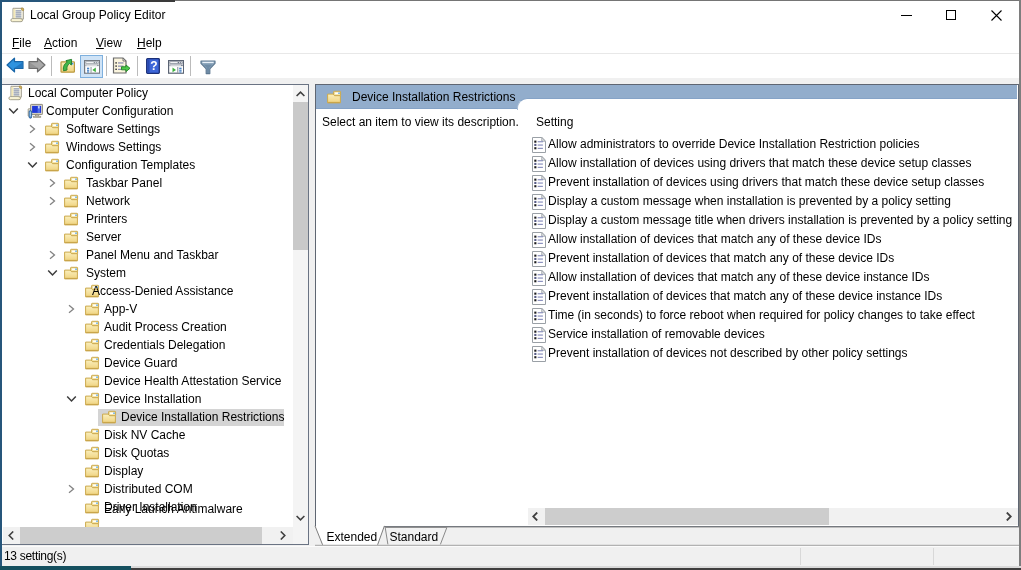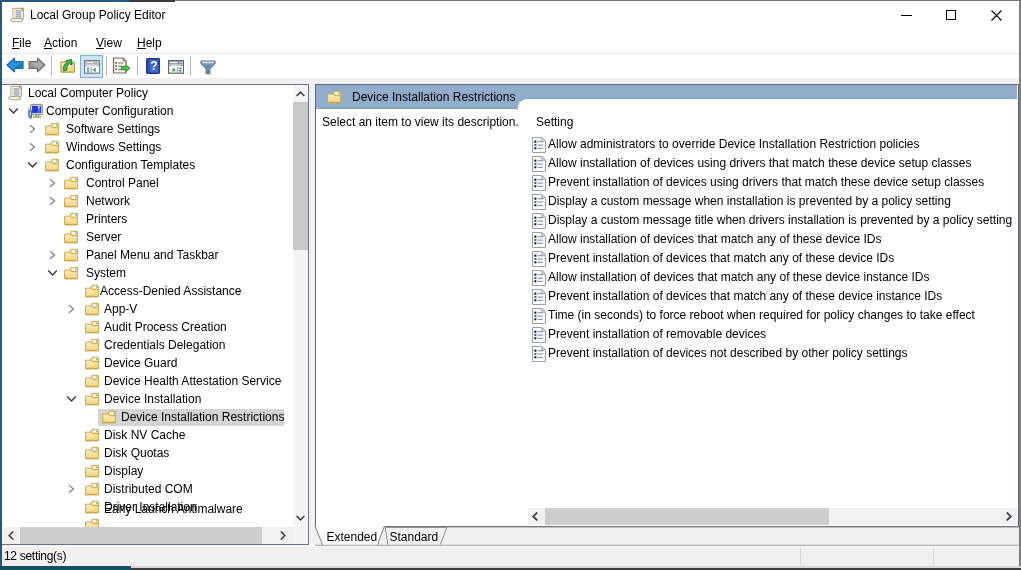--- a/index.html
+++ b/index.html
@@ -211,21 +211,21 @@
       <svg class="abs" style="left:44px;top:157px" width="16" height="16" viewBox="0 0 16 16">
         <use href="#folder"></use>
       </svg>
       <div class="abs t" style="left:66px;top:156px;height:18px;line-height:18px">Configuration Templates</div>
 <svg class="abs" style="left:48px;top:178px" width="9" height="10" viewBox="0 0 9 10">
         <path d="M2,1.2 L6.5,5 L2,8.8" fill="none" stroke="#838383" stroke-width="1.3"></path>
       </svg>
       <svg class="abs" style="left:63px;top:175px" width="16" height="16" viewBox="0 0 16 16">
         <use href="#folder"></use>
       </svg>
-      <div class="abs t" style="left:86px;top:174px;height:18px;line-height:18px">Control Panel</div>
+      <div class="abs t" style="left:86px;top:174px;height:18px;line-height:18px">Taskbar Panel</div>
 <svg class="abs" style="left:48px;top:196px" width="9" height="10" viewBox="0 0 9 10">
         <path d="M2,1.2 L6.5,5 L2,8.8" fill="none" stroke="#838383" stroke-width="1.3"></path>
       </svg>
       <svg class="abs" style="left:63px;top:193px" width="16" height="16" viewBox="0 0 16 16">
         <use href="#folder"></use>
       </svg>
       <div class="abs t" style="left:86px;top:192px;height:18px;line-height:18px">Network</div>
 <svg class="abs" style="left:63px;top:211px" width="16" height="16" viewBox="0 0 16 16">
         <use href="#folder"></use>
       </svg>
@@ -244,21 +244,21 @@
 <svg class="abs" style="left:47px;top:269px" width="11" height="8" viewBox="0 0 11 8">
         <path d="M1.2,1.5 L5.5,6 L9.8,1.5" fill="none" stroke="#3c3c3c" stroke-width="1.5"></path>
       </svg>
       <svg class="abs" style="left:63px;top:265px" width="16" height="16" viewBox="0 0 16 16">
         <use href="#folder"></use>
       </svg>
       <div class="abs t" style="left:86px;top:264px;height:18px;line-height:18px">System</div>
 <svg class="abs" style="left:84px;top:283px" width="16" height="16" viewBox="0 0 16 16">
         <use href="#folder"></use>
       </svg>
-      <div class="abs t" style="left:100px;top:282px;height:18px;line-height:18px">Access-Denied Assistance</div>
+      <div class="abs t" style="left:92px;top:282px;height:18px;line-height:18px">Access-Denied Assistance</div>
 <svg class="abs" style="left:67px;top:304px" width="9" height="10" viewBox="0 0 9 10">
         <path d="M2,1.2 L6.5,5 L2,8.8" fill="none" stroke="#838383" stroke-width="1.3"></path>
       </svg>
       <svg class="abs" style="left:84px;top:301px" width="16" height="16" viewBox="0 0 16 16">
         <use href="#folder"></use>
       </svg>
       <div class="abs t" style="left:104px;top:300px;height:18px;line-height:18px">App-V</div>
 <svg class="abs" style="left:84px;top:319px" width="16" height="16" viewBox="0 0 16 16">
         <use href="#folder"></use>
       </svg>
@@ -380,21 +380,21 @@
     <use href="#setting"></use>
   </svg>
 <div class="abs t" style="left:548px;top:287px;height:19px;line-height:19px">Prevent installation of devices that match any of these device instance IDs</div>
 <svg class="abs" style="left:532px;top:308px" width="14" height="16" viewBox="0 0 14 16">
     <use href="#setting"></use>
   </svg>
 <div class="abs t" style="left:548px;top:306px;height:19px;line-height:19px">Time (in seconds) to force reboot when required for policy changes to take effect</div>
 <svg class="abs" style="left:532px;top:327px" width="14" height="16" viewBox="0 0 14 16">
     <use href="#setting"></use>
   </svg>
-<div class="abs t" style="left:548px;top:325px;height:19px;line-height:19px">Prevent installation of removable devices</div>
+<div class="abs t" style="left:548px;top:325px;height:19px;line-height:19px">Service installation of removable devices</div>
 <svg class="abs" style="left:532px;top:346px" width="14" height="16" viewBox="0 0 14 16">
     <use href="#setting"></use>
   </svg>
 <div class="abs t" style="left:548px;top:344px;height:19px;line-height:19px">Prevent installation of devices not described by other policy settings</div>
 
 <div class="abs" style="left:528px;top:508px;width:490px;height:17px;background:#F1F1F1"></div>
 <svg class="abs" style="left:532px;top:512px" width="6" height="9" viewBox="0 0 6 9">
     <path d="M5.2,0.5 L1.2,4.5 L5.2,8.5" fill="none" stroke="#404040" stroke-width="1.8"></path>
   </svg>
 <svg class="abs" style="left:1006px;top:512px" width="6" height="9" viewBox="0 0 6 9">
@@ -406,19 +406,19 @@
  <path d="M5,3.9 H74.4 L67.6,22.8 H12.6 z" fill="#ffffff"></path>
  <path d="M5,3.9 L12.6,22.8 M74.4,3.9 L67.6,22.8" fill="none" stroke="#7E7E7E" stroke-width="1"></path>
  <path d="M77.9,22.4 L75.2,5.4 H136.9 L130.4,22.4" fill="#F2F2F2" stroke="#8A8A8A" stroke-width="1"></path>
  <line x1="74.6" y1="5" x2="709" y2="5" stroke="#8C8C8C" stroke-width="1"></line>
  <line x1="5" y1="23.3" x2="709" y2="23.3" stroke="#9A9A9A" stroke-width="0.9"></line>
  <text x="16.5" y="18.5" font-size="12" fill="#000" font-family="Liberation Sans">Extended</text>
  <text x="79.5" y="18.5" font-size="12" fill="#000" font-family="Liberation Sans">Standard</text>
 </svg>
 
 <div class="abs" style="left:0;top:546px;width:1021px;height:20px;background:#F0F0F0;border-top:1px solid #FBFBFB;box-sizing:border-box"></div>
-<div class="abs t" style="left:4px;top:549px;letter-spacing:-0.3px">12 setting(s)</div>
+<div class="abs t" style="left:4px;top:549px;letter-spacing:-0.3px">13 setting(s)</div>
 <div class="abs" style="left:800px;top:548px;width:1px;height:17px;background:#D8D8D8"></div>
 <div class="abs" style="left:933px;top:548px;width:1px;height:17px;background:#D8D8D8"></div>
 
 <div class="abs" style="left:0;top:566px;width:131px;height:4px;background:#15505F;z-index:60"></div>
 <div class="abs" style="left:131px;top:566px;width:890px;height:2px;background:#D9D9D9;z-index:60"></div>
 <div class="abs" style="left:131px;top:568px;width:890px;height:2px;background:#3F3E3E;z-index:60"></div>
 
 </body></html>

